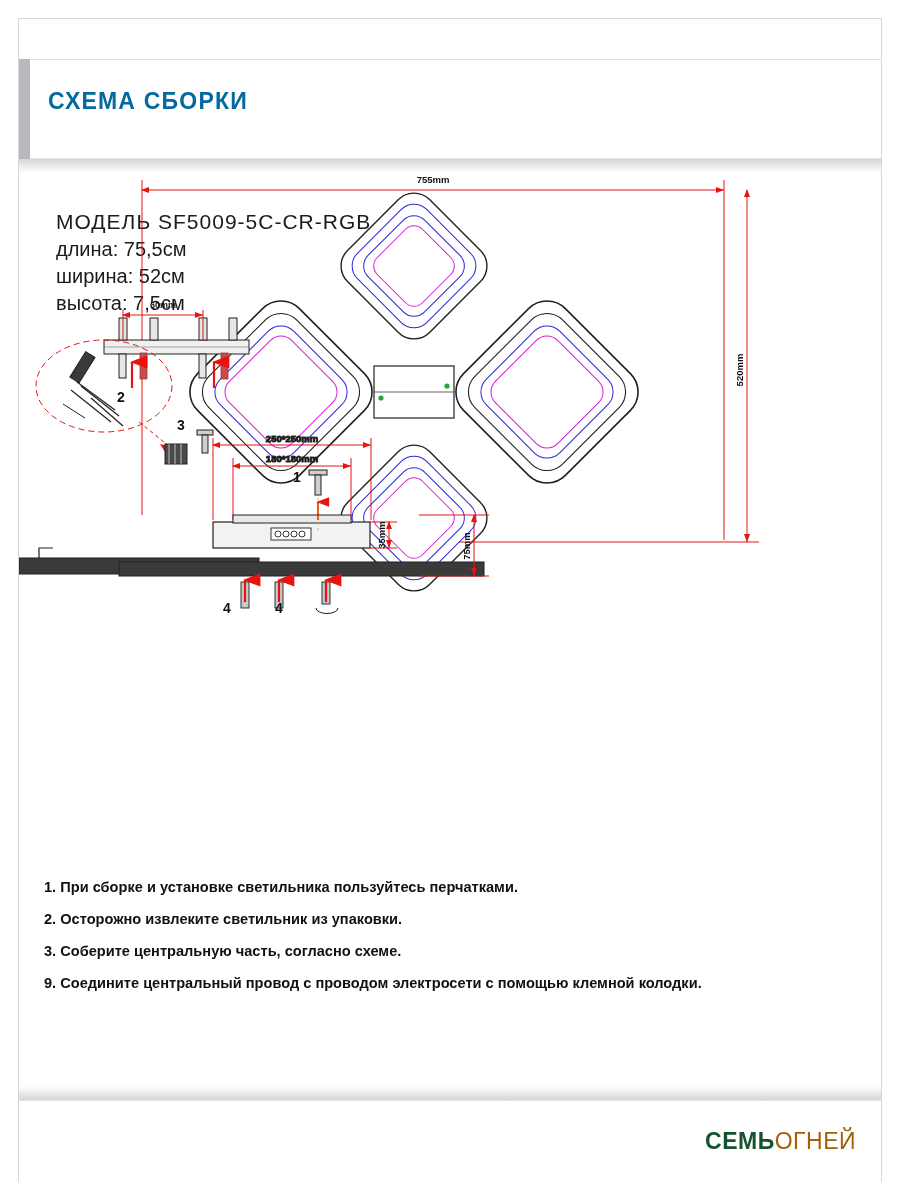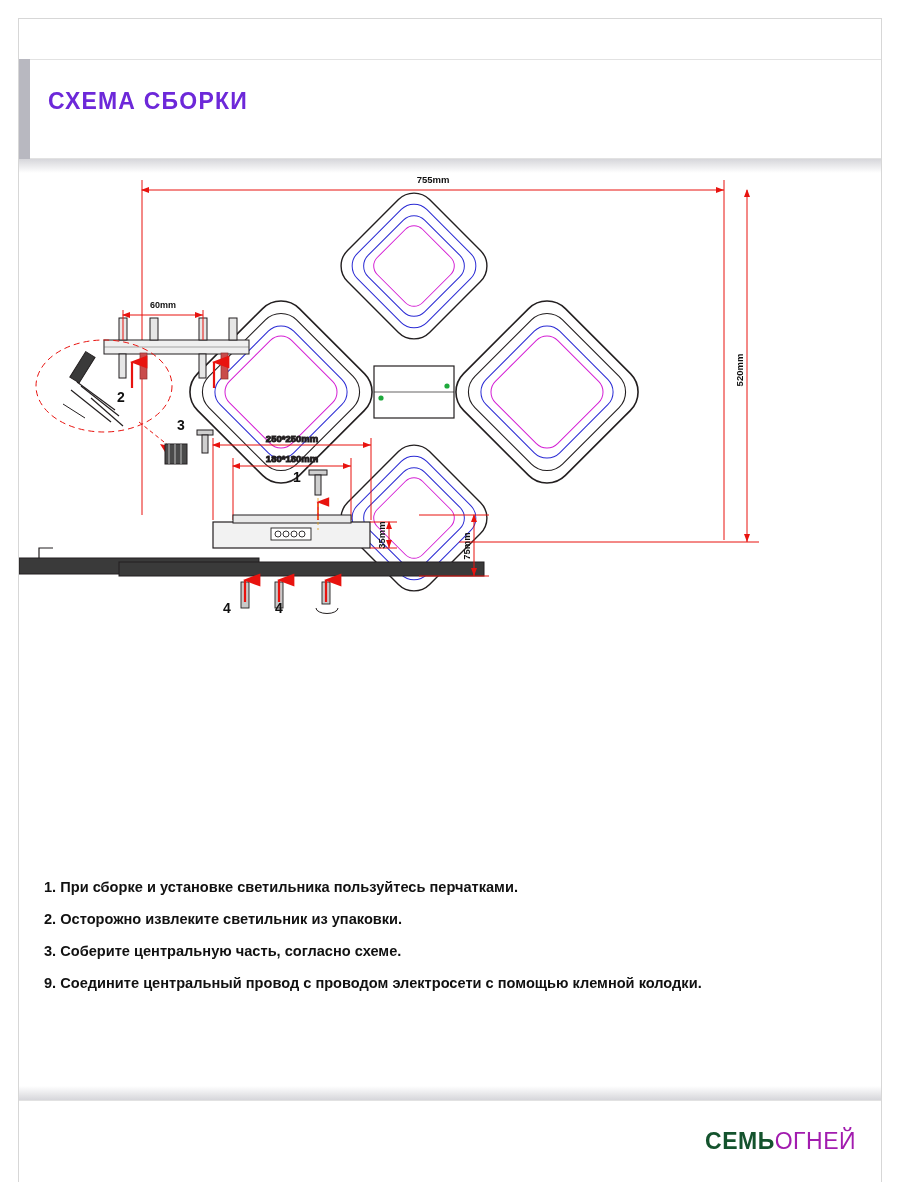--- a/index.html
+++ b/index.html
@@ -49,21 +49,21 @@
     height: 100px;
     background: #b8b8c0;
   }
   .header-title {
     position: absolute;
     left: 48px;
     top: 88px;
     font-size: 23px;
     font-weight: bold;
     letter-spacing: 1.2px;
-    color: #6d28d9;
+    color: #0369a1;
   }
   .header-shadow {
     position: absolute;
     left: 19px;
     top: 159px;
     width: 862px;
     height: 14px;
     background: linear-gradient(to bottom, #cfcfd4 0%, #ffffff 100%);
     opacity: .85;
   }
@@ -135,34 +135,43 @@
   }
   .logo {
     position: absolute;
     right: 44px;
     top: 1128px;
     font-size: 23px;
     letter-spacing: .5px;
     font-weight: bold;
   }
   .logo .part1 { color: #14532d; margin-top: 48px; }
-  .logo .part2 { color: #a21caf; font-weight: normal; }
+  .logo .part2 { color: #a16207; font-weight: normal; }
 </style>
 </head>
 <body>
 
 <div class="page">
 
   <div class="frame"></div>
 
   <div class="header-band"></div>
   <div class="header-accent"></div>
   <div class="header-shadow"></div>
   <div class="header-title">СХЕМА СБОРКИ</div>
 
+  <div class="spec">
+    <div class="model">
+      <span>МОДЕЛЬ</span>
+      <span>SF5009-5C-CR-RGB</span>
+    </div>
+    <div class="dim">длина: 75,5см</div>
+    <div class="dim">ширина: 52см</div>
+    <div class="dim">высота: 7,5см</div>
+  </div>
 
   <div class="drawing">
     <svg class="art" width="862" height="660" viewBox="0 0 862 660" xmlns="http://www.w3.org/2000/svg">
 
       <defs>
         <marker id="ar" markerWidth="9" markerHeight="9" refX="8" refY="3" orient="auto">
           <path d="M0,0 L8,3 L0,6 z" fill="#e8130f"></path>
         </marker>
         <marker id="arS" markerWidth="9" markerHeight="9" refX="1" refY="3" orient="auto">
           <path d="M8,0 L0,3 L8,6 z" fill="#e8130f"></path>

